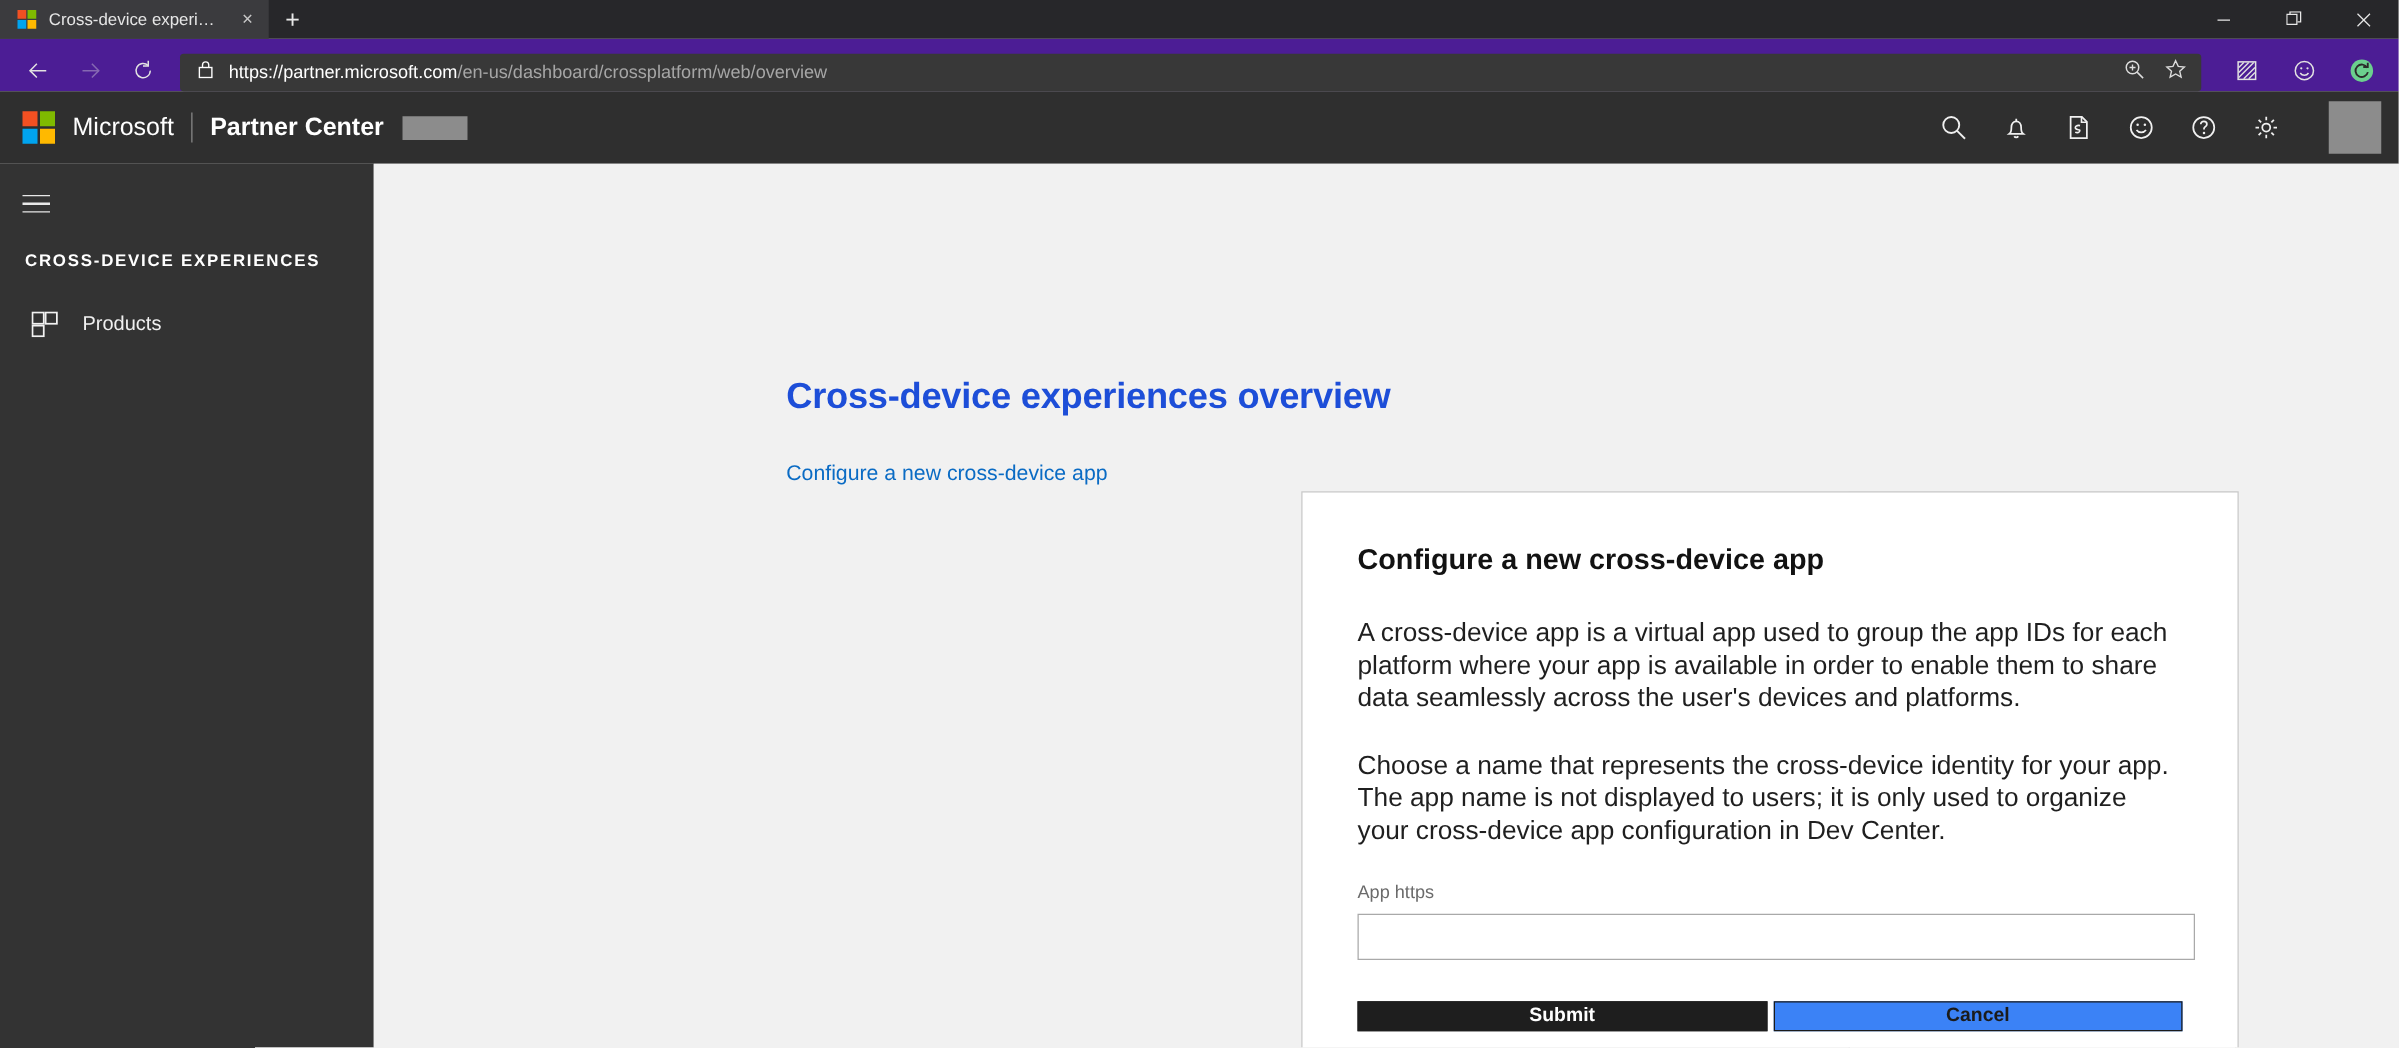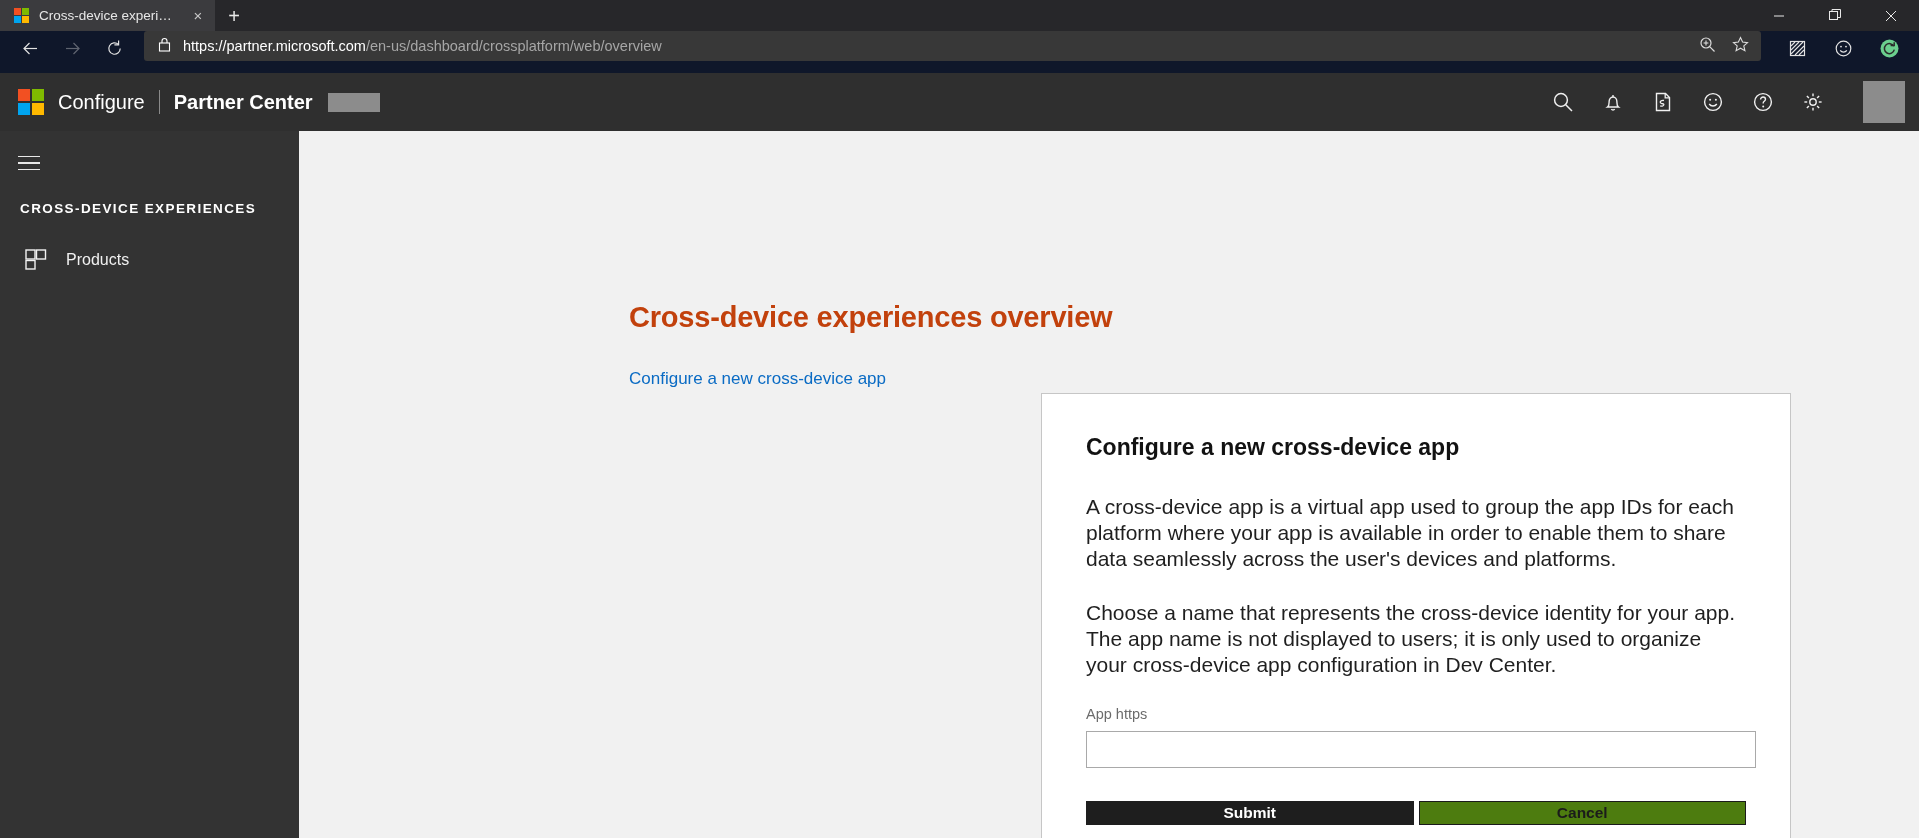--- a/index.html
+++ b/index.html
@@ -30,22 +30,22 @@
   }
   .tab-close { color: #c8c8c8; font-size: 15px; line-height: 1; width: 20px;
     text-align: center; cursor: pointer; }
   .newtab { color: #e8e8e8; font-size: 20px; line-height: 1; width: 38px;
     height: 31px; display: flex; align-items: center; justify-content: center; cursor: pointer; }
   .wincontrols { position: absolute; right: 0; top: 0; height: 31px; display: flex; }
   .wc { width: 56px; height: 31px; display: flex; align-items: center;
     justify-content: center; color: #e8e8e8; cursor: pointer; }
 
   .navbar {
-    height: 42px; flex: 0 0 42px; background: #0f172a;
-    display: flex; align-items: flex-start; padding: 0 10px; gap: 2px;
+    height: 42px; flex: 0 0 42px; background: #4c1d95;
+    display: flex; align-items: flex-end; padding: 0 10px; gap: 2px;
   }
   .navbtn { width: 40px; height: 34px; display: flex; align-items: center;
     justify-content: center; cursor: pointer; }
   .navbtn.disabled { opacity: .38; }
   .omnibox {
     flex: 1 1 auto; height: 30px; background: #383838; border-radius: 3px;
     display: flex; align-items: center; padding: 0 8px 0 14px; margin: 0 8px;
     gap: 12px; cursor: text;
   }
   .url { font-size: 14.5px; color: #ffffff; white-space: nowrap;
@@ -93,21 +93,21 @@
   }
   .nav-item .nav-ico { width: 24px; height: 24px; flex: 0 0 24px;
     display: flex; align-items: center; justify-content: center; }
   .nav-item.active { background: #4b4b4b; border-left-color: #ffffff; font-weight: 700; }
   .nav-item.active .nav-label { font-weight: 700; }
 
   
   .content { flex: 1 1 auto; background: #f1f1f1; position: relative; overflow: hidden; }
   .page-title {
     position: absolute; left: 330px; top: 170px;
-    font-size: 29px; font-weight: 700; color: #c2410c; letter-spacing: -.2px;
+    font-size: 29px; font-weight: 700; color: #1d4ed8; letter-spacing: -.2px;
   }
   .cta-link {
     position: absolute; left: 330px; top: 238px;
     font-size: 17px; color: #0a6bc4; cursor: pointer; text-decoration: none;
   }
 
   .ghost-panel {
     position: absolute; left: 1180px; top: 262px; width: 310px; height: 523px;
     background: #ffffff; border: 1px solid #c9c9c9;
   }
@@ -125,21 +125,21 @@
     font-family: "Liberation Sans", sans-serif; font-size: 15px;
     padding: 0 9px; color: #1f1f1f; outline: none;
   }
   .btn-row { display: flex; gap: 5px; margin-top: 33px; }
   .btn {
     height: 24px; width: 333px; font-size: 15.5px; font-weight: 600;
     font-family: "Liberation Sans", sans-serif; cursor: pointer;
     display: flex; align-items: center; justify-content: center;
   }
   .btn-primary { background: #1e1e1e; color: #ffffff; border: 1px solid #1e1e1e; }
-  .btn-secondary { background: #4d7c0f; color: #1b1b1b; border: 1.6px solid #1b1b1b; }
+  .btn-secondary { background: #3b82f6; color: #1b1b1b; border: 1.6px solid #1b1b1b; }
 </style>
 </head>
 <body>
 
 <div class="browser">
 
   <div class="tabstrip">
     <div class="tab">
       <span class="tab-favicon">
         <i style="background:#f25022"></i>
@@ -246,21 +246,21 @@
     </div>
   </div>
 
   <div class="pc-header">
     <span class="ms-logo">
       <i style="background:#f25022"></i>
         <i style="background:#7fba00"></i>
       <i style="background:#00a4ef"></i>
         <i style="background:#ffb900"></i>
     </span>
-    <span class="brand-ms">Configure</span>
+    <span class="brand-ms">Microsoft</span>
     <span class="brand-sep"></span>
     <span class="brand-pc">Partner Center</span>
     <span class="redacted"></span>
 
     <div class="pc-header-right">
       <div class="hdr-icon">
         <svg width="22" height="22" viewBox="0 0 22 22">
           <circle cx="9" cy="9" r="6.4" fill="none" stroke="#f0f0f0" stroke-width="1.5"></circle>
           <line x1="13.7" y1="13.7" x2="20" y2="20" stroke="#f0f0f0" stroke-width="1.5"></line>
         </svg>

